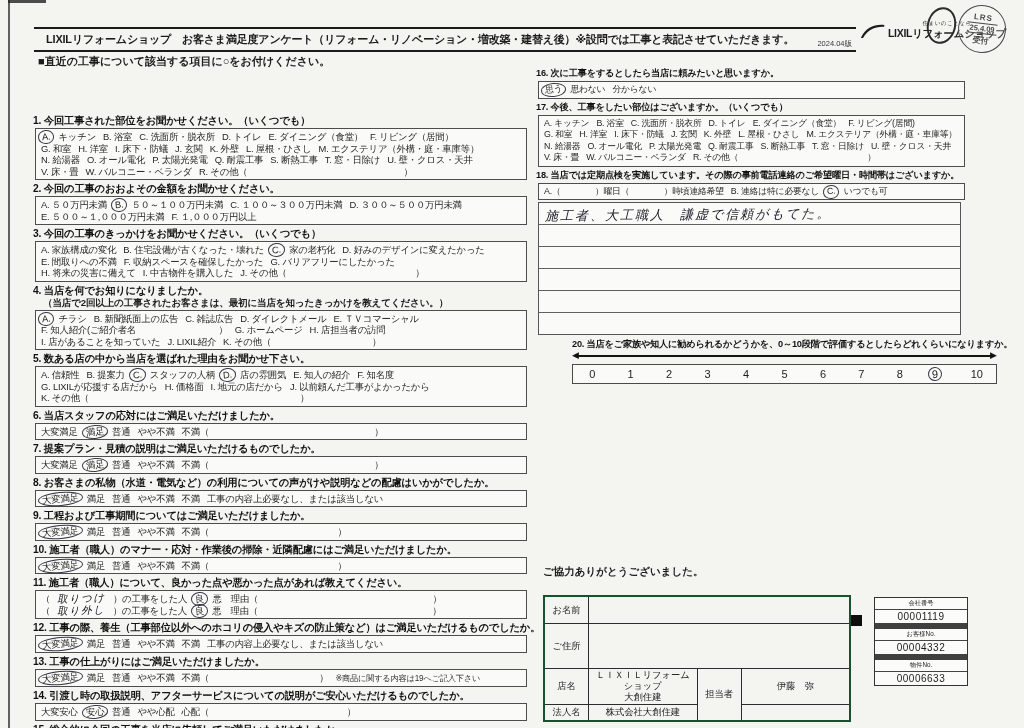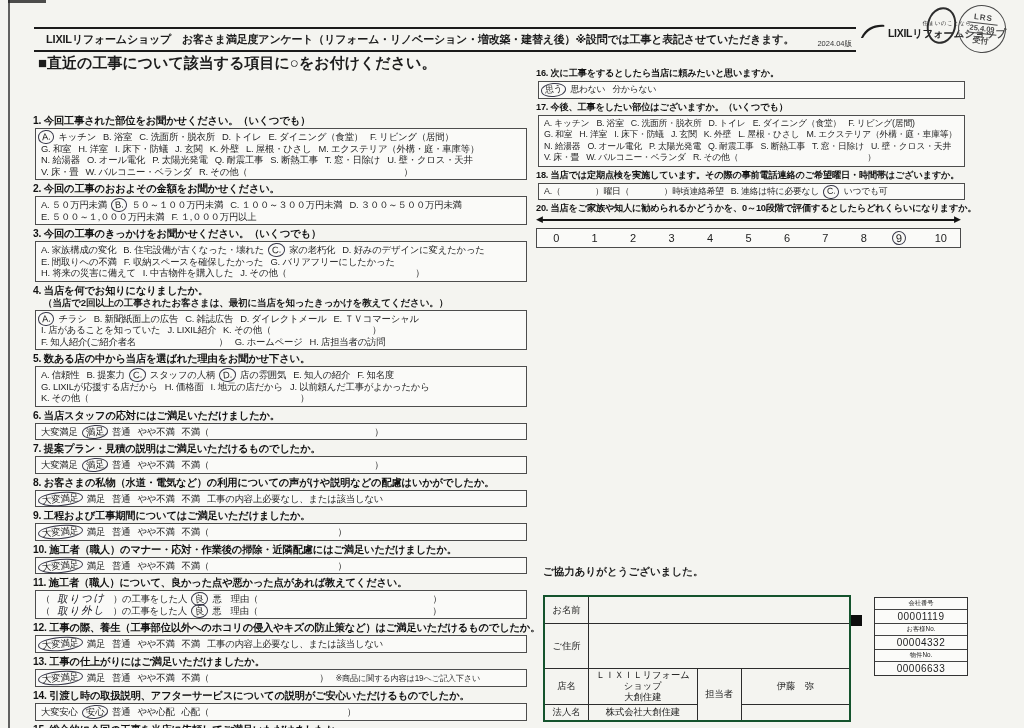--- a/index.html
+++ b/index.html
@@ -7,21 +7,21 @@
   #page{position:relative;width:1024px;height:728px;background:linear-gradient(135deg,#f6f6f3 0%,#f3f3ef 70%,#ececе8 100%);background-color:#f4f4f0;overflow:hidden;color:#1c1c1c;}
 
   
   .scan-line-left{position:absolute;left:8px;top:0;width:2px;height:100%;background:#222;opacity:.7;}
   .scan-tick-top{position:absolute;left:8px;top:0;width:38px;height:3px;background:#222;opacity:.8;}
 
   
   .header-band{position:absolute;left:34px;top:27px;width:822px;height:21px;border-top:2px solid #1b1b1b;border-bottom:2px solid #1b1b1b;display:flex;align-items:center;}
   .header-title{font-weight:bold;font-size:11px;padding-left:12px;white-space:nowrap;letter-spacing:-0.2px;}
   .header-edition{position:absolute;right:4px;bottom:1px;font-size:7.5px;color:#333;}
-  .instruction{position:absolute;left:38px;top:54px;font-weight:bold;font-size:15px;}
+  .instruction{position:absolute;left:38px;top:54px;font-weight:bold;font-size:11px;}
 
   
   .logo{position:absolute;left:860px;top:20px;width:160px;display:flex;align-items:flex-end;}
   .logo-swoosh{width:26px;height:20px;margin-right:2px;}
   .logo-textwrap{display:flex;flex-direction:column;align-items:center;}
   .logo-tagline{font-size:5.5px;letter-spacing:.5px;color:#222;}
   .logo-brand{font-size:10.5px;font-weight:bold;white-space:nowrap;letter-spacing:-0.3px;}
   .stamp{position:absolute;left:958px;top:5px;width:46px;height:46px;border:1.6px solid #4a4a4a;border-radius:50%;color:#4a4a4a;display:flex;flex-direction:column;align-items:center;justify-content:center;transform:rotate(7deg);background:rgba(255,255,255,.15);}
   .stamp-top{font-size:8px;font-weight:bold;letter-spacing:1px;}
   .stamp-date{font-size:7.5px;font-weight:bold;border-top:1px solid #4a4a4a;border-bottom:1px solid #4a4a4a;padding:0 2px;margin:1px 0;}
@@ -46,21 +46,21 @@
   .hand{font-style:italic;color:#15151f;font-size:10.5px;letter-spacing:1.5px;display:inline-block;transform:rotate(-2deg);}
   .note{font-size:8.2px;color:#333;}
 
   
   .comment-box{border:1px solid #555;background:rgba(255,255,255,.5);margin:2px 0 3px 2px;width:421px;}
   .c-line{height:21px;border-bottom:1px solid #606060;}
   .c-line:last-child{border-bottom:none;}
   .c-text{font-style:italic;font-size:13px;letter-spacing:2px;color:#1a1a28;padding:3px 6px;display:inline-block;transform:rotate(-0.5deg);white-space:nowrap;}
 
   
-  .nps{width:425px;}
+  .nps{width:425px;margin-left:36px;}
   .nps-labels{display:flex;justify-content:space-between;font-size:8.4px;font-weight:bold;padding:0 14px;margin-top:1px;}
   .nps-arrow{display:flex;align-items:center;height:9px;}
   .nps-arrow .ah{font-size:9px;line-height:9px;color:#111;}
   .nps-arrow .shaft{flex:1;border-top:2.4px solid #151515;margin:0 -1px;}
   .nps-scale{border:1px solid #4a4a4a;display:flex;margin-top:4px;background:rgba(255,255,255,.55);}
   .nps-cell{flex:1;text-align:center;font-size:11px;padding:3px 0;}
 
   
   .footer-block{position:absolute;left:543px;top:565px;width:308px;}
   .thanks{font-weight:bold;font-size:10.5px;margin-bottom:16px;}
@@ -70,21 +70,21 @@
   td.cell-name{height:24px;}
   td.cell-addr{height:42px;}
   .shop-cell{width:118px;text-align:center;line-height:11px;}
   .tanto-cell{width:40px;text-align:center;}
   .staff-cell{width:116px;text-align:center;font-size:10px;}
   .corp-cell{text-align:center;}
   .black-square{position:absolute;left:851px;top:615px;width:11px;height:11px;background:#0d0d0d;}
 
   .ref-table{position:absolute;left:874px;top:597px;width:92px;border:1px solid #333;background:rgba(255,255,255,.6);}
   .ref-label{font-size:6.3px;text-align:center;border-bottom:1px solid #444;padding:1px 0;color:#222;}
-  .ref-value{font-size:10px;text-align:center;border-bottom:1px solid #404040;padding:1px 0;letter-spacing:.5px;}
+  .ref-value{font-size:10px;text-align:center;border-bottom:6px solid #404040;padding:1px 0;letter-spacing:.5px;}
   .ref-table > div:last-child{border-bottom:none;}
 </style>
 </head>
 <body>
 
 <div id="page">
   <div class="scan-line-left"></div>
   <div class="scan-tick-top"></div>
 
   <div class="header-band">
@@ -133,22 +133,22 @@
           <div class="q-line"><span class="opt">A. 家族構成の変化</span><span class="opt">B. 住宅設備が古くなった・壊れた</span><span class="opt circled">C.</span><span class="opt">家の老朽化</span><span class="opt">D. 好みのデザインに変えたかった</span></div>
           <div class="q-line"><span class="opt">E. 間取りへの不満</span><span class="opt">F. 収納スペースを確保したかった</span><span class="opt">G. バリアフリーにしたかった</span></div>
           <div class="q-line"><span class="opt">H. 将来の災害に備えて</span><span class="opt">I. 中古物件を購入した</span><span class="opt">J. その他（　　　　　　　　　　　　　　）</span></div>
         </div>
       </div>
       <div class="question">
         <div class="q-title">4. 当店を何でお知りになりましたか。</div>
         <div class="q-subtitle">（当店で2回以上の工事されたお客さまは、最初に当店を知ったきっかけを教えてください。）</div>
         <div class="q-box">
           <div class="q-line"><span class="opt circled">A.</span><span class="opt">チラシ</span><span class="opt">B. 新聞紙面上の広告</span><span class="opt">C. 雑誌広告</span><span class="opt">D. ダイレクトメール</span><span class="opt">E. ＴＶコマーシャル</span></div>
+          <div class="q-line"><span class="opt">F. 知人紹介(ご紹介者名　　　　　　　　　）</span><span class="opt">G. ホームページ</span><span class="opt">H. 店担当者の訪問</span></div>
           <div class="q-line"><span class="opt">I. 店があることを知っていた</span><span class="opt">J. LIXIL紹介</span><span class="opt">K. その他（　　　　　　　　　　　）</span></div>
-          <div class="q-line"><span class="opt">F. 知人紹介(ご紹介者名　　　　　　　　　）</span><span class="opt">G. ホームページ</span><span class="opt">H. 店担当者の訪問</span></div>
         </div>
       </div>
       <div class="question">
         <div class="q-title">5. 数ある店の中から当店を選ばれた理由をお聞かせ下さい。</div>
         <div class="q-box">
           <div class="q-line"><span class="opt">A. 信頼性</span><span class="opt">B. 提案力</span><span class="opt circled">C.</span><span class="opt">スタッフの人柄</span><span class="opt circled">D.</span><span class="opt">店の雰囲気</span><span class="opt">E. 知人の紹介</span><span class="opt">F. 知名度</span></div>
           <div class="q-line"><span class="opt">G. LIXILが応援する店だから</span><span class="opt">H. 価格面</span><span class="opt">I. 地元の店だから</span><span class="opt">J. 以前頼んだ工事がよかったから</span></div>
           <div class="q-line"><span class="opt">K. その他（　　　　　　　　　　　　　　　　　　　　　　　）</span></div>
         </div>
       </div>
@@ -234,20 +234,28 @@
         </div>
         <div class="question">
           <div class="q-title">18. 当店では定期点検を実施しています。その際の事前電話連絡のご希望曜日・時間帯はございますか。</div>
           <div class="q-box">
             <div class="q-line"><span class="opt">A.（　　　　）曜日（　　　　）時頃連絡希望</span><span class="opt">B. 連絡は特に必要なし</span><span class="opt circled">C.</span><span class="opt">いつでも可</span></div>
           </div>
         </div>
       </div>
 
     <div class="question">
+      <div class="comment-box" id="q19-lines">
+          <div class="c-line"><span class="c-text">施工者、大工職人　謙虚で信頼がもてた。</span></div>
+          <div class="c-line"></div>
+          <div class="c-line"></div>
+          <div class="c-line"></div>
+          <div class="c-line"></div>
+          <div class="c-line"></div>
+        </div>
     </div>
 
     <div class="question nps">
       <div class="q-title">20. 当店をご家族や知人に勧められるかどうかを、0～10段階で評価するとしたらどれくらいになりますか。</div>
       <div class="nps-arrow">
         <span class="ah">◀</span>
         <span class="shaft"></span>
         <span class="ah">▶</span>
       </div>
       <div class="nps-scale" id="q20-scale">

